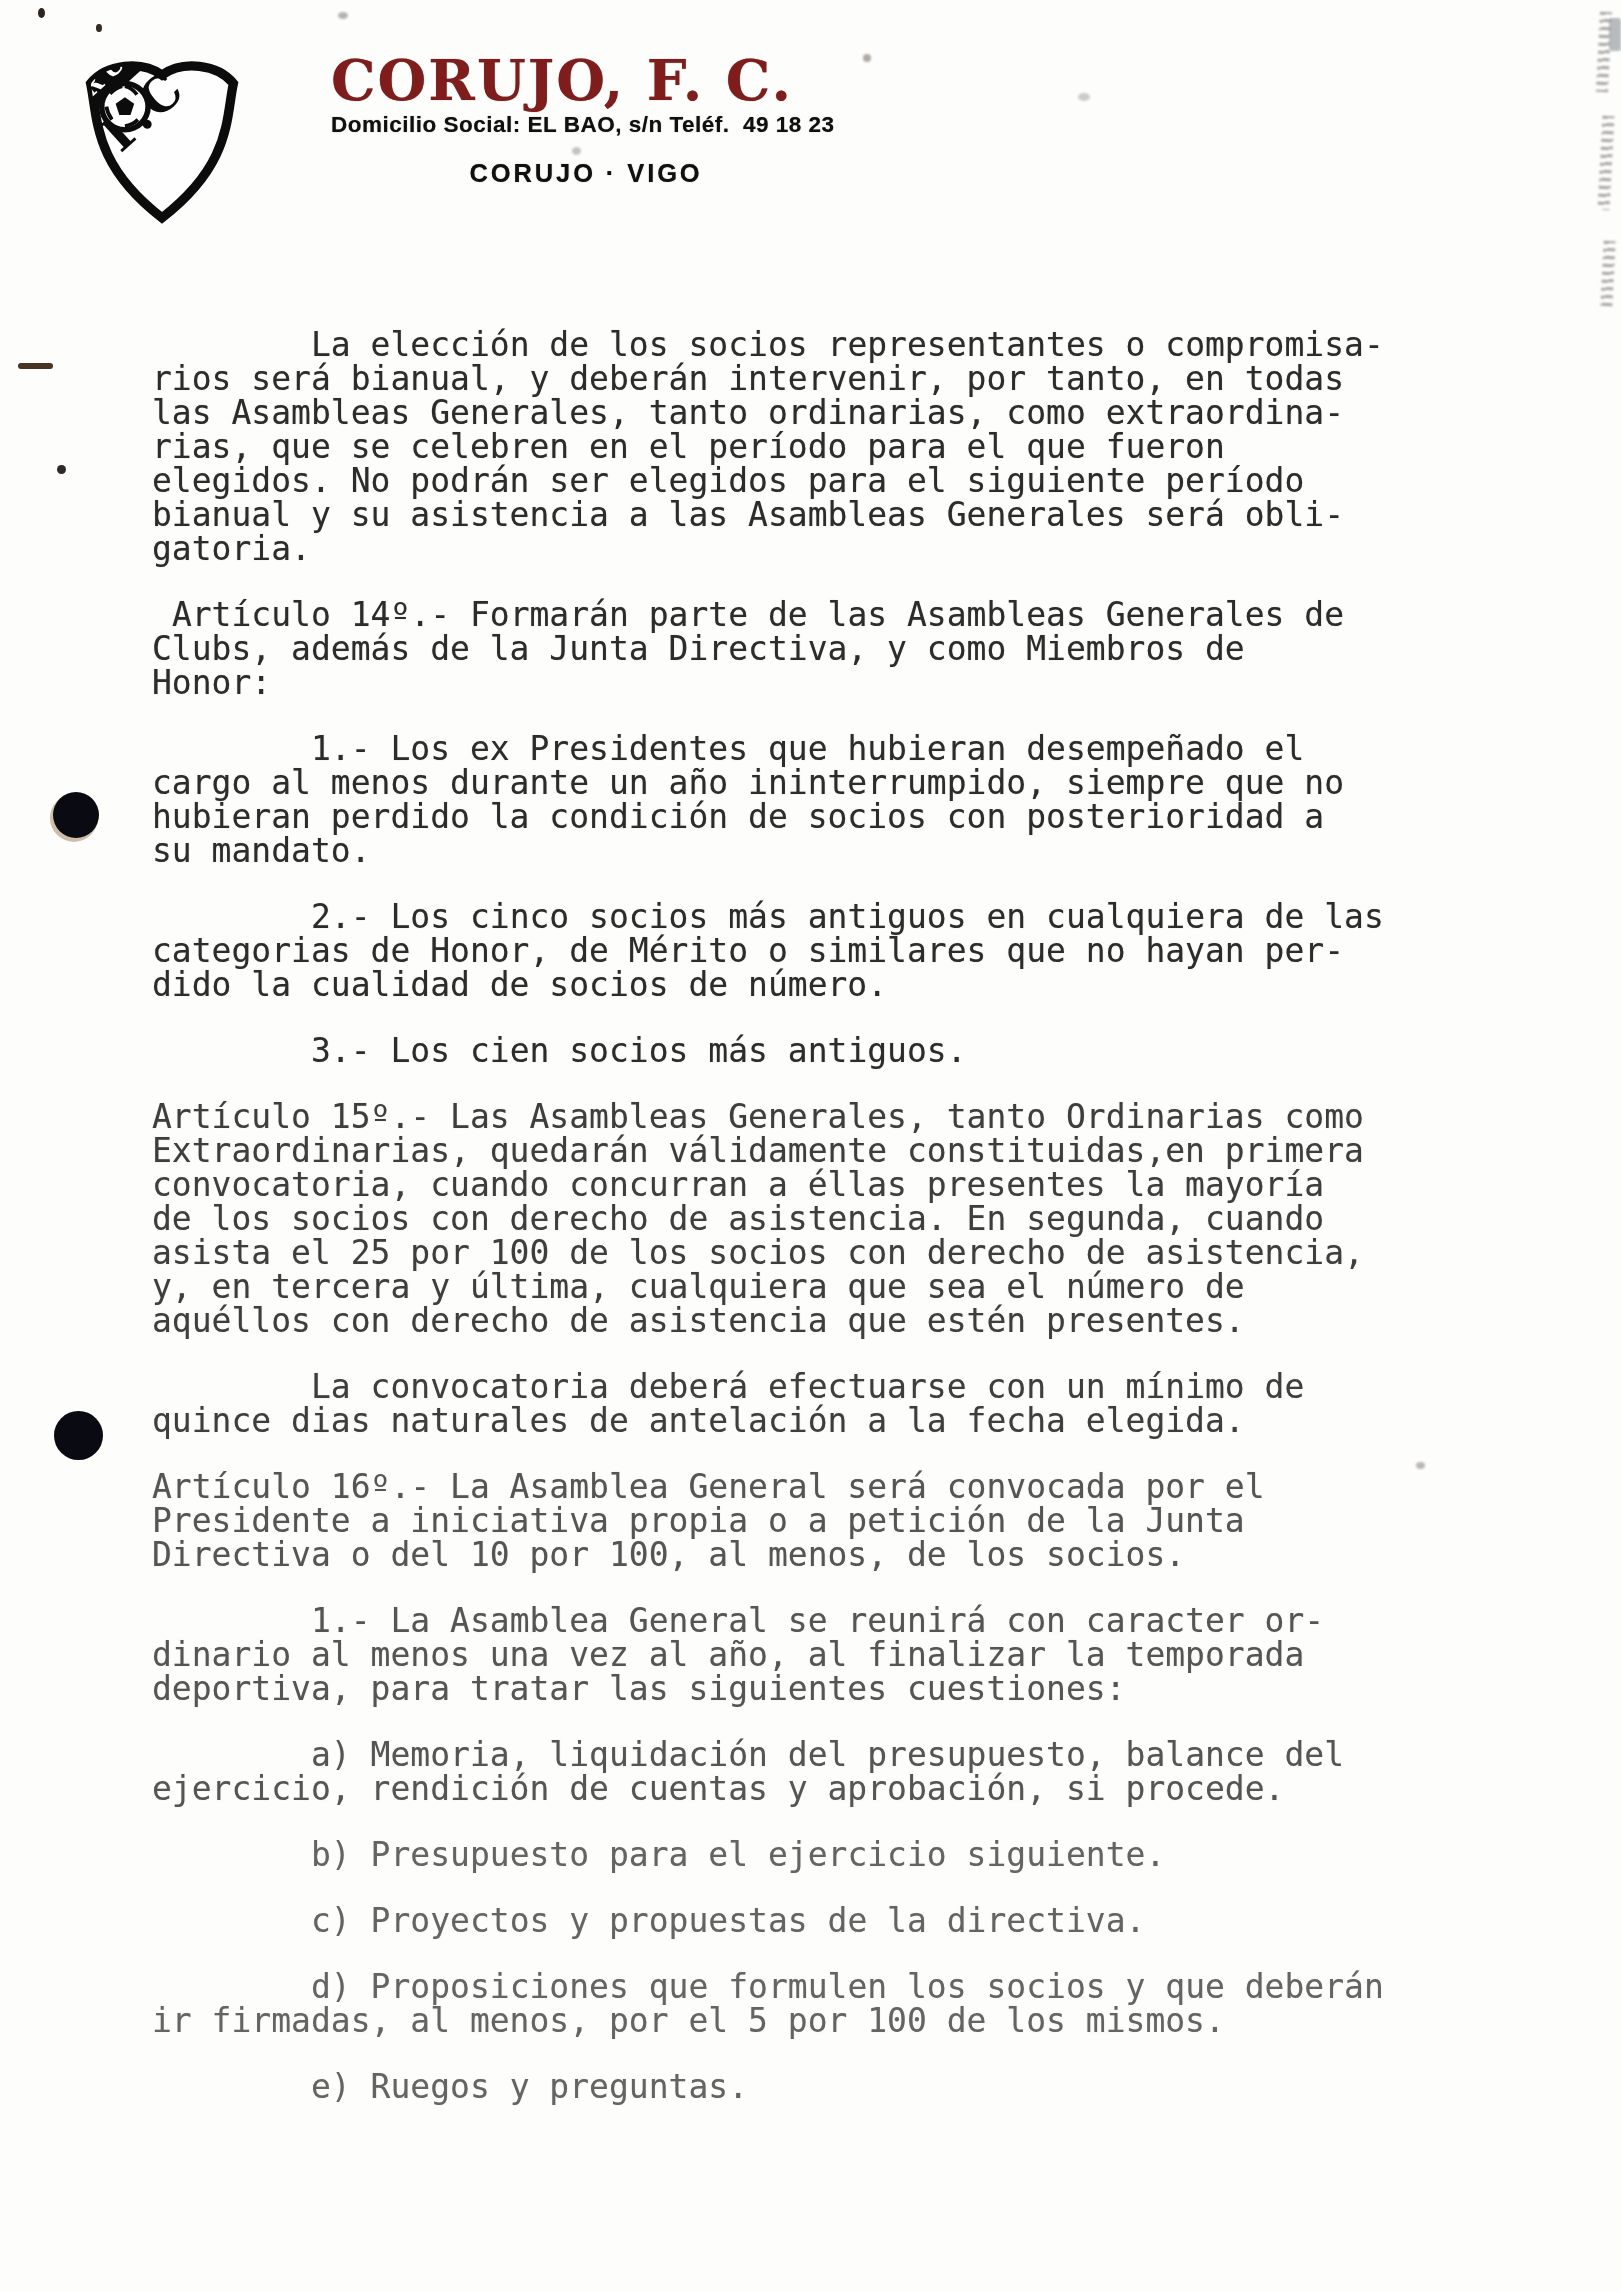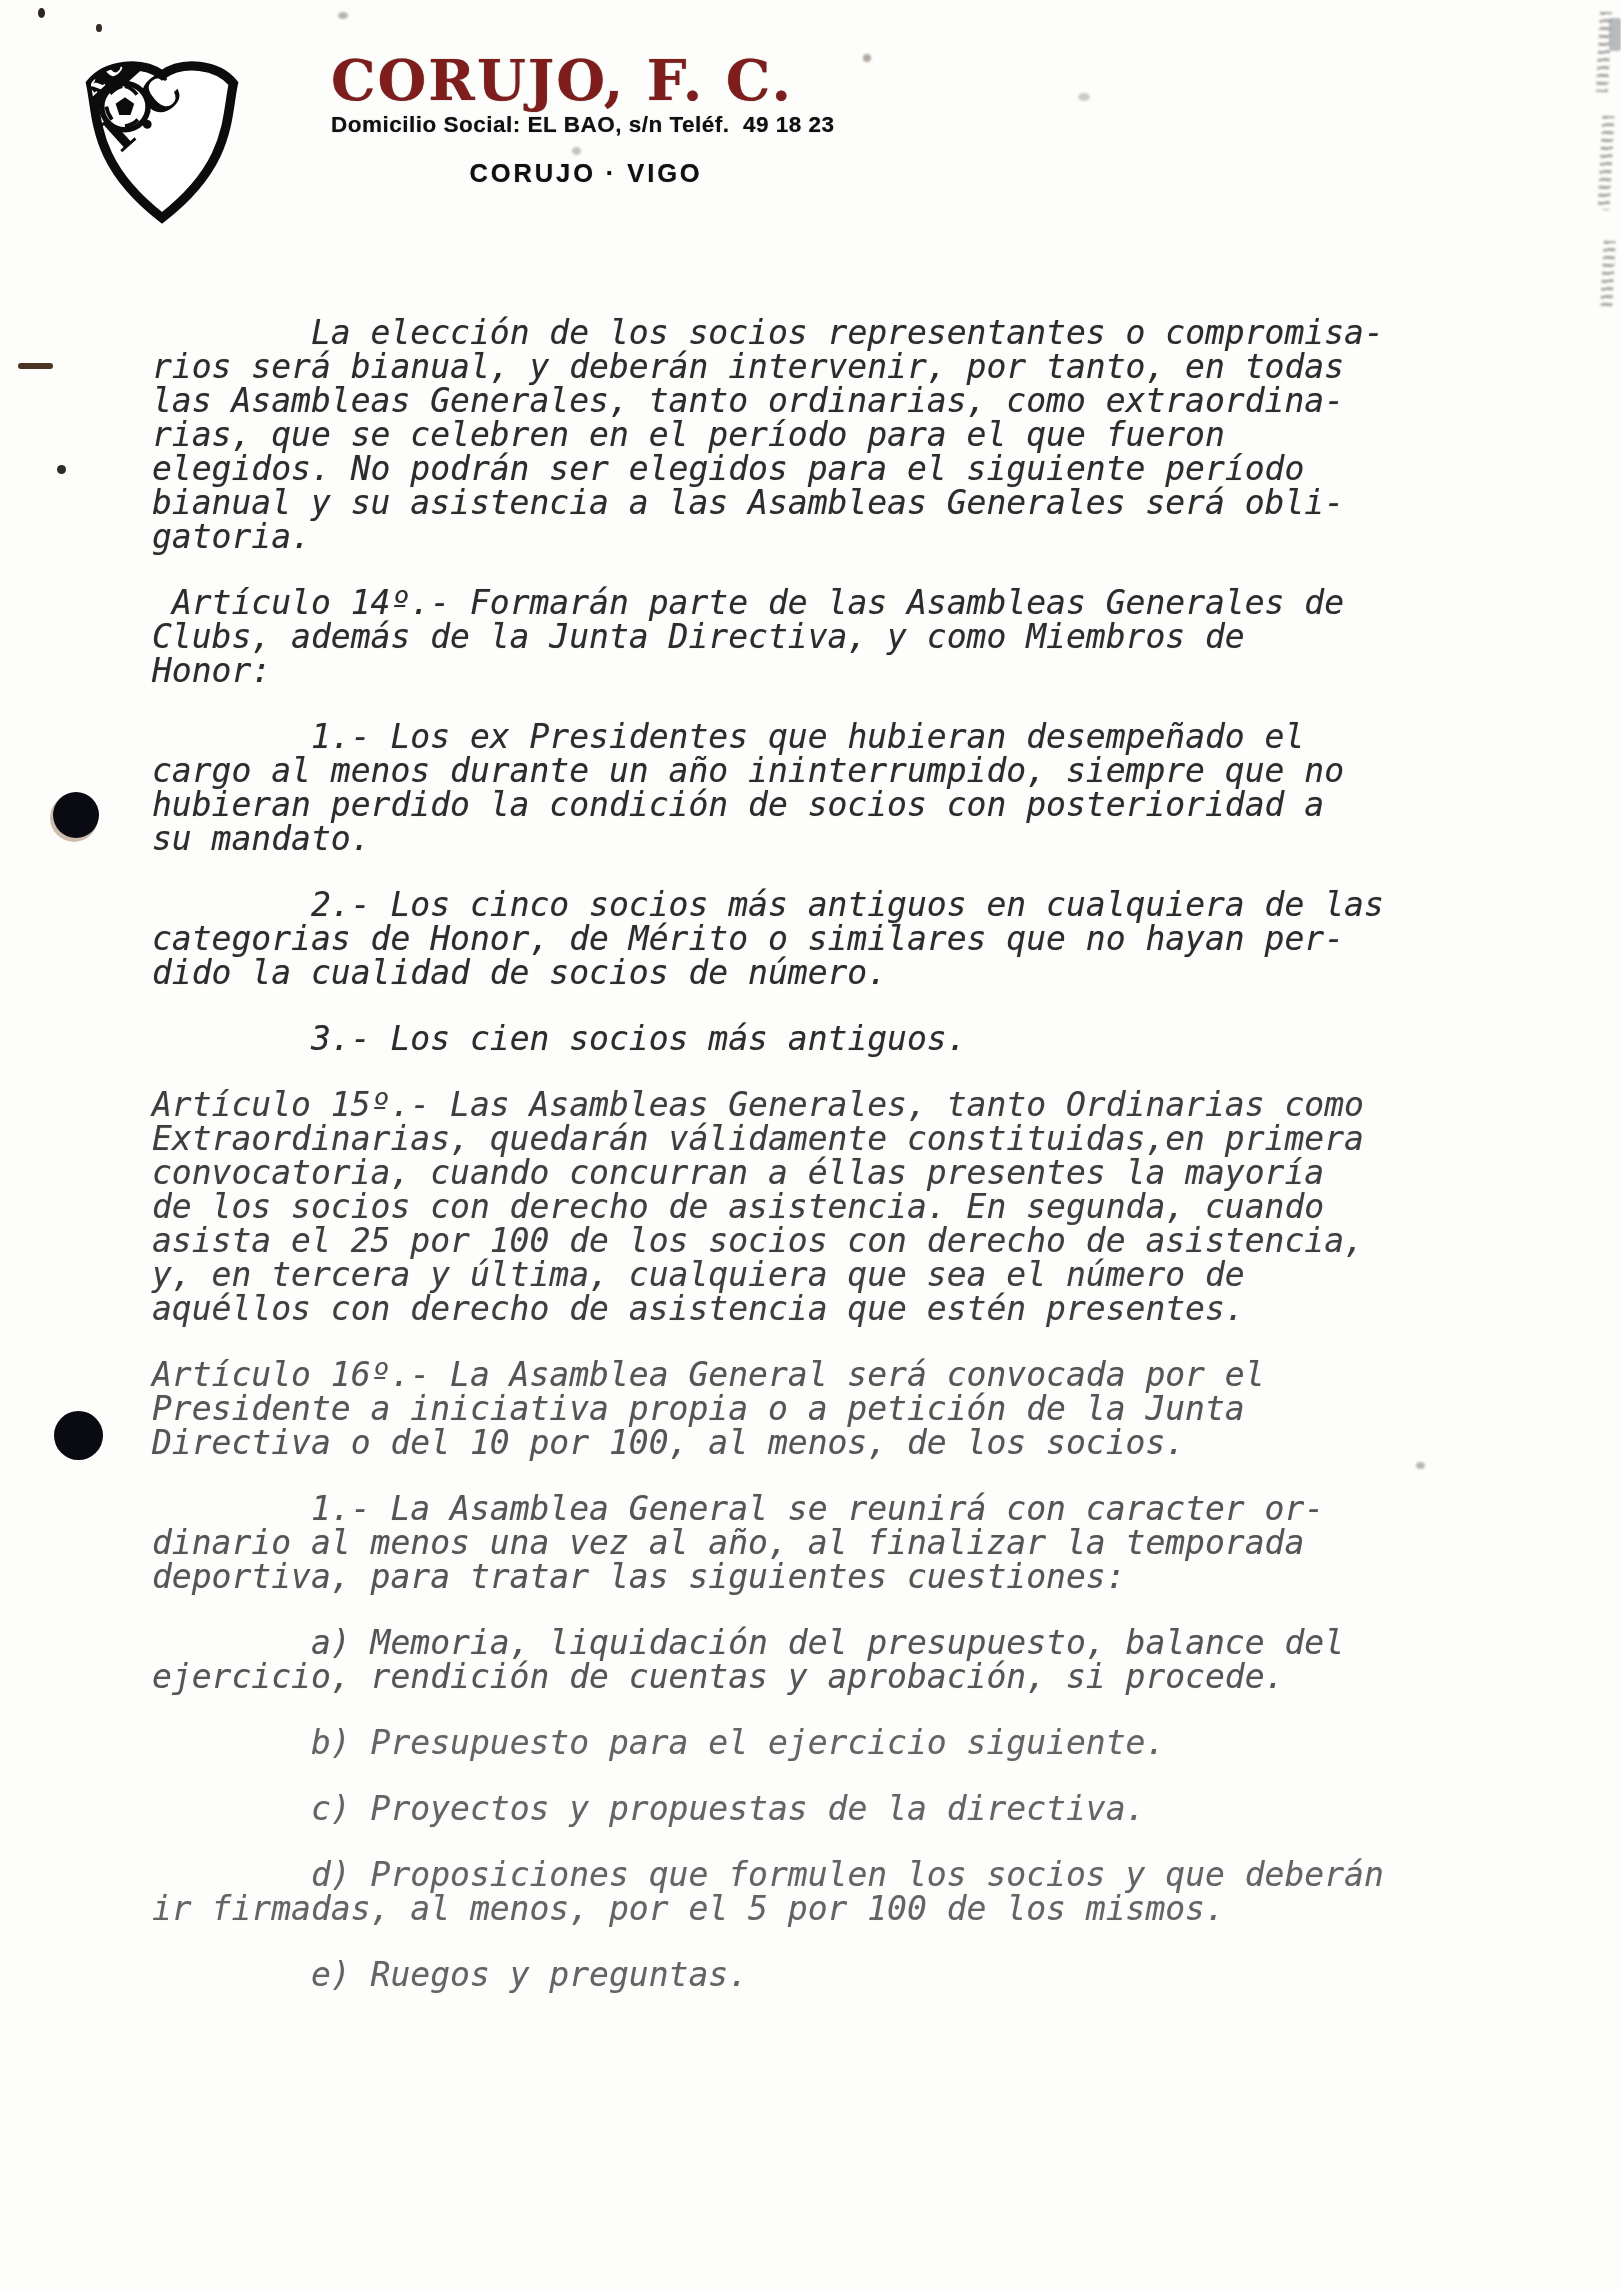--- a/index.html
+++ b/index.html
@@ -27,21 +27,21 @@
     white-space:pre;letter-spacing:0.5px;
     text-shadow:0 0 1px rgba(0,0,0,.55);
   }
   .city{
     margin-top:20px;width:510px;text-align:center;
     font-family:"Liberation Sans","DejaVu Sans",sans-serif;
     font-weight:bold;font-size:25.5px;color:#101010;letter-spacing:2.9px;
     text-shadow:0 0 1px rgba(0,0,0,.55);
   }
   
-  .doc{position:absolute;left:152px;top:316px;width:1304px;font-style:italic;}
+  .doc{position:absolute;left:152px;top:328px;width:1304px;}
   .para{
     margin:0 0 32px 0;
     font-size:33px;line-height:34px;
     white-space:pre-wrap;
     letter-spacing:0px;
   }
   .ink1{color:#2c2c2c;text-shadow:0 0 1px rgba(40,40,40,.35);}
   .ink2{color:#3e3e3e;text-shadow:0 0 1px rgba(60,60,60,.3);}
   .ink3{color:#555555;text-shadow:0 0 1px rgba(90,90,90,.3);}
   .ink4{color:#646464;text-shadow:0 0 1px rgba(110,110,110,.3);}
@@ -112,20 +112,22 @@
 categorias de Honor, de Mérito o similares que no hayan per-
 dido la cualidad de socios de número.</p>
     <p class="para ink1">        3.- Los cien socios más antiguos.</p>
     <p class="para ink2">Artículo 15º.- Las Asambleas Generales, tanto Ordinarias como
 Extraordinarias, quedarán válidamente constituidas,en primera
 convocatoria, cuando concurran a éllas presentes la mayoría
 de los socios con derecho de asistencia. En segunda, cuando
 asista el 25 por 100 de los socios con derecho de asistencia,
 y, en tercera y última, cualquiera que sea el número de
 aquéllos con derecho de asistencia que estén presentes.</p>
+    <p class="para ink2">        La convocatoria deberá efectuarse con un mínimo de
+quince dias naturales de antelación a la fecha elegida.</p>
     <p class="para ink3">Artículo 16º.- La Asamblea General será convocada por el
 Presidente a iniciativa propia o a petición de la Junta
 Directiva o del 10 por 100, al menos, de los socios.</p>
     <p class="para ink3">        1.- La Asamblea General se reunirá con caracter or-
 dinario al menos una vez al año, al finalizar la temporada
 deportiva, para tratar las siguientes cuestiones:</p>
     <p class="para ink3">        a) Memoria, liquidación del presupuesto, balance del
 ejercicio, rendición de cuentas y aprobación, si procede.</p>
     <p class="para ink4">        b) Presupuesto para el ejercicio siguiente.</p>
     <p class="para ink4">        c) Proyectos y propuestas de la directiva.</p>

